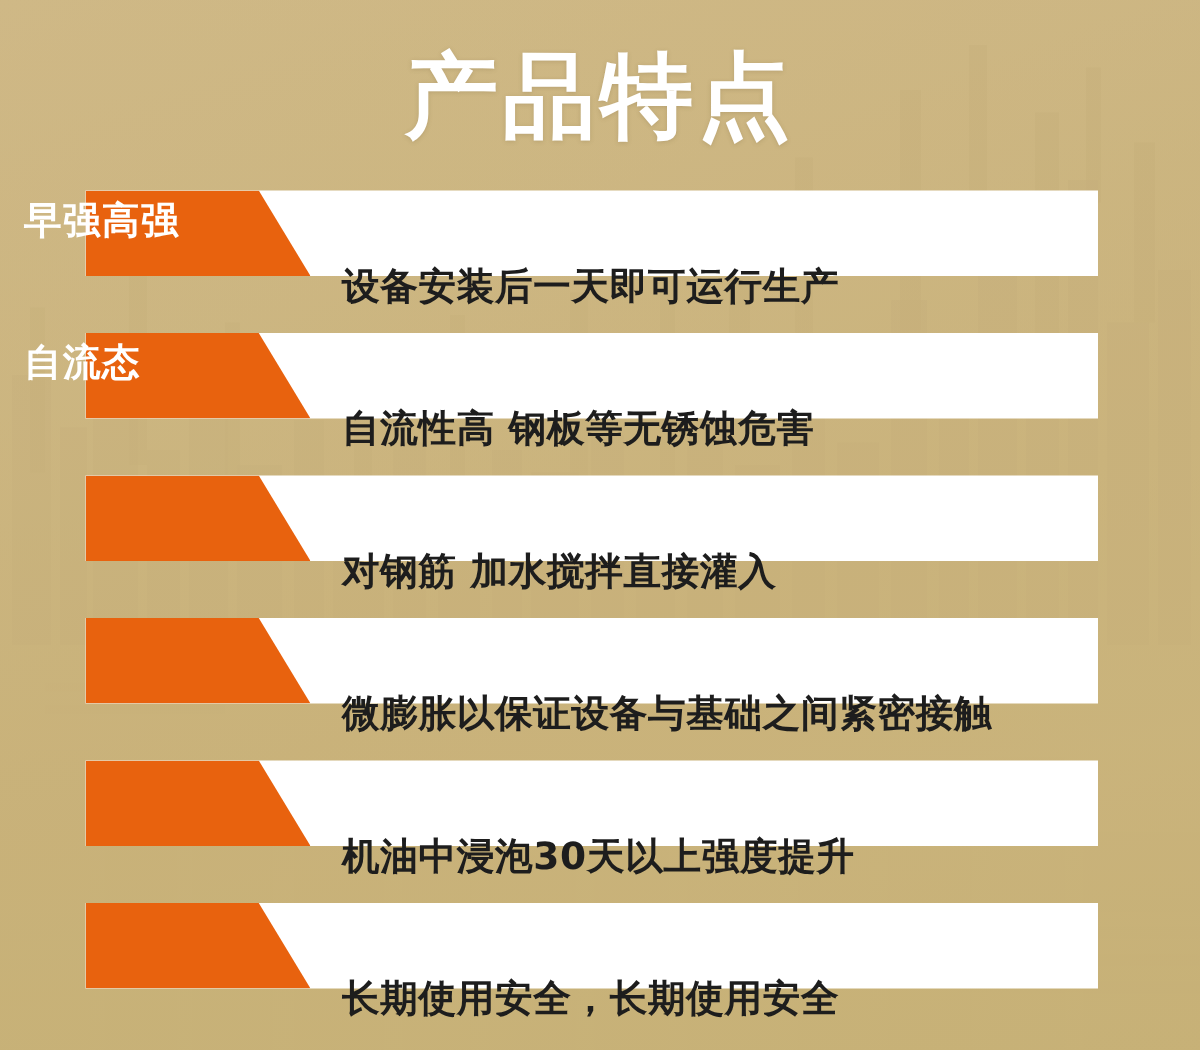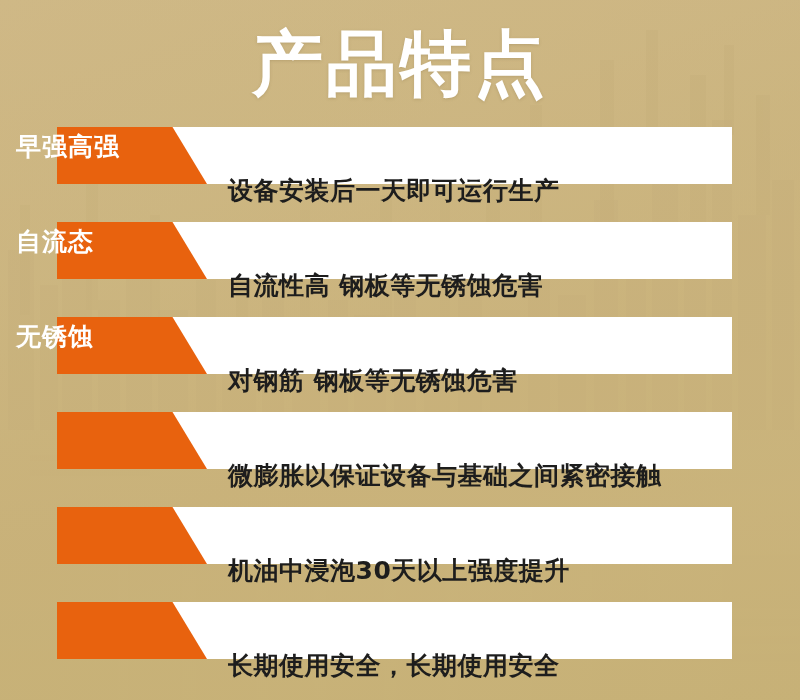--- a/index.html
+++ b/index.html
@@ -46,21 +46,21 @@
   }
 
   
   .title {
     position: absolute;
     left: 0;
     top: 33px;
     width: 800px;
     text-align: center;
     color: #ffffff;
-    font-size: 71px;
+    font-size: 62px;
     font-weight: bold;
     letter-spacing: 3px;
     line-height: 62px;
     text-shadow: 0 1px 3px rgba(120,100,60,0.25);
     white-space: nowrap;
   }
 
   
   .rows {
     position: absolute;
@@ -208,22 +208,21 @@
     <div class="row">
       <div class="row-bar"></div>
       <div class="row-tag"></div>
       <div class="row-tag-label">自流态</div>
       <div class="row-desc">自流性高  钢板等无锈蚀危害</div>
     </div>
 
     <div class="row">
       <div class="row-bar"></div>
       <div class="row-tag"></div>
-      <div class="row-tag-label">无锈蚀</div>
-      <div class="row-desc">对钢筋  钢板等无锈蚀危害</div>
+      <div class="row-desc">对钢筋  加水搅拌直接灌入</div>
     </div>
 
     <div class="row">
       <div class="row-bar"></div>
       <div class="row-tag"></div>
       <div class="row-desc">微膨胀以保证设备与基础之间紧密接触</div>
     </div>
 
     <div class="row">
       <div class="row-bar"></div>

